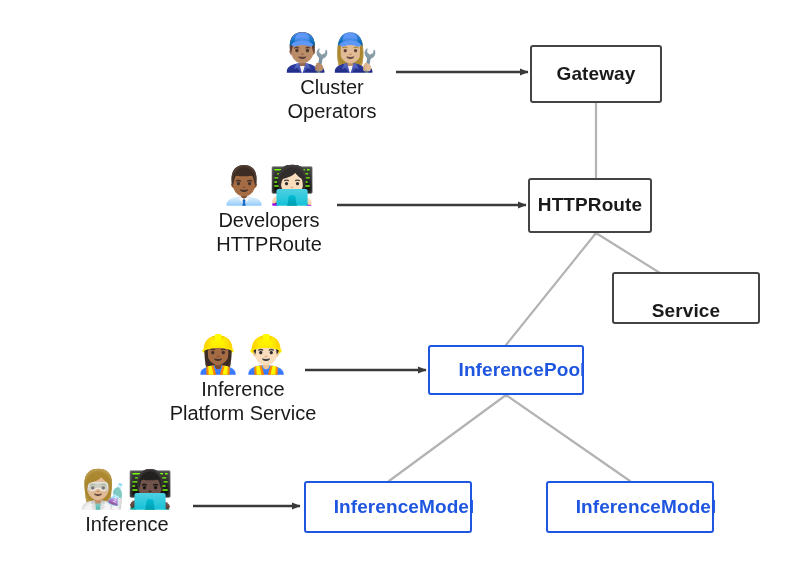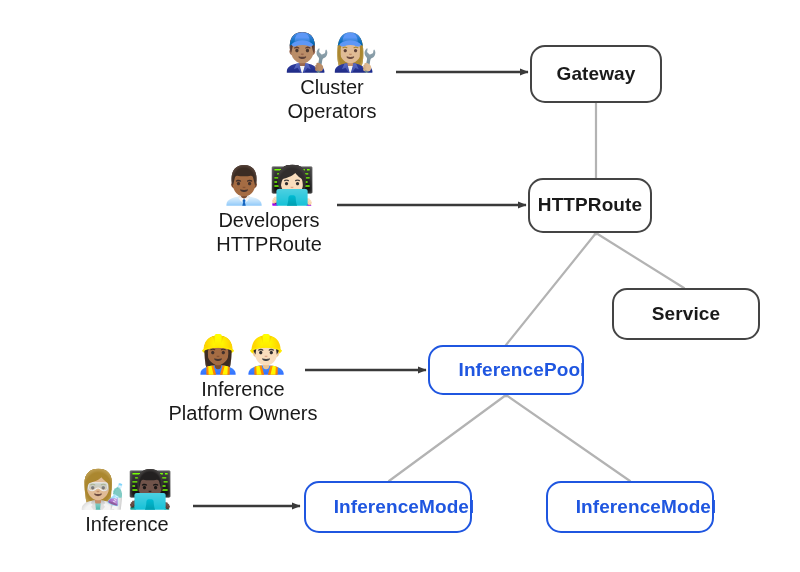--- a/index.html
+++ b/index.html
@@ -31,21 +31,21 @@
   }
 
   
   .node {
     position: absolute;
     box-sizing: border-box;
     display: flex;
     align-items: center;
     justify-content: center;
     background: #ffffff;
-    border-radius: 15px;
+    border-radius: 3px;
     text-align: center;
     line-height: 1.1;
   }
   .node .node-label {
     font-weight: bold;
     letter-spacing: .1px;
   }
   .node.gray {
     border: 2.4px solid #444444;
   }
@@ -126,21 +126,21 @@
   </svg>
 
   <div class="node gray" style="left:530px; top:45px; width:132px; height:58px;">
     <span class="node-label">Gateway</span>
   </div>
 
   <div class="node gray" style="left:528px; top:178px; width:124px; height:55px;">
     <span class="node-label">HTTPRoute</span>
   </div>
 
-  <div class="node gray" style="left:612px; top:288px; width:148px; height:52px;">
+  <div class="node gray" style="left:612px; top:272px; width:148px; height:52px;align-items:flex-end;">
     <span class="node-label">Service</span>
   </div>
 
   <div class="node blue" style="left:428px; top:345px; width:156px; height:50px;">
     <span class="node-label">InferencePool</span>
   </div>
 
   <div class="node blue" style="left:304px; top:481px; width:168px; height:52px;">
     <span class="node-label">InferenceModel</span>
   </div>
@@ -162,21 +162,21 @@
     <div class="persona-label">
       <span class="line">Developers</span>
       <span class="line">HTTPRoute</span>
     </div>
   </div>
 
   <div class="persona" style="left:155px; top:332px; width:176px;">
     <div class="persona-emojis">👷🏾‍♀️👷🏻‍♂️</div>
     <div class="persona-label">
       <span class="line">Inference</span>
-      <span class="line">Platform Owners</span>
+      <span class="line">Platform Service</span>
     </div>
   </div>
 
   <div class="persona" style="left:37px; top:467px; width:180px;">
     <div class="persona-emojis">👩🏼‍🔬👨🏿‍💻</div>
     <div class="persona-label">
       <span class="line">Inference</span>
     </div>
   </div>
 

